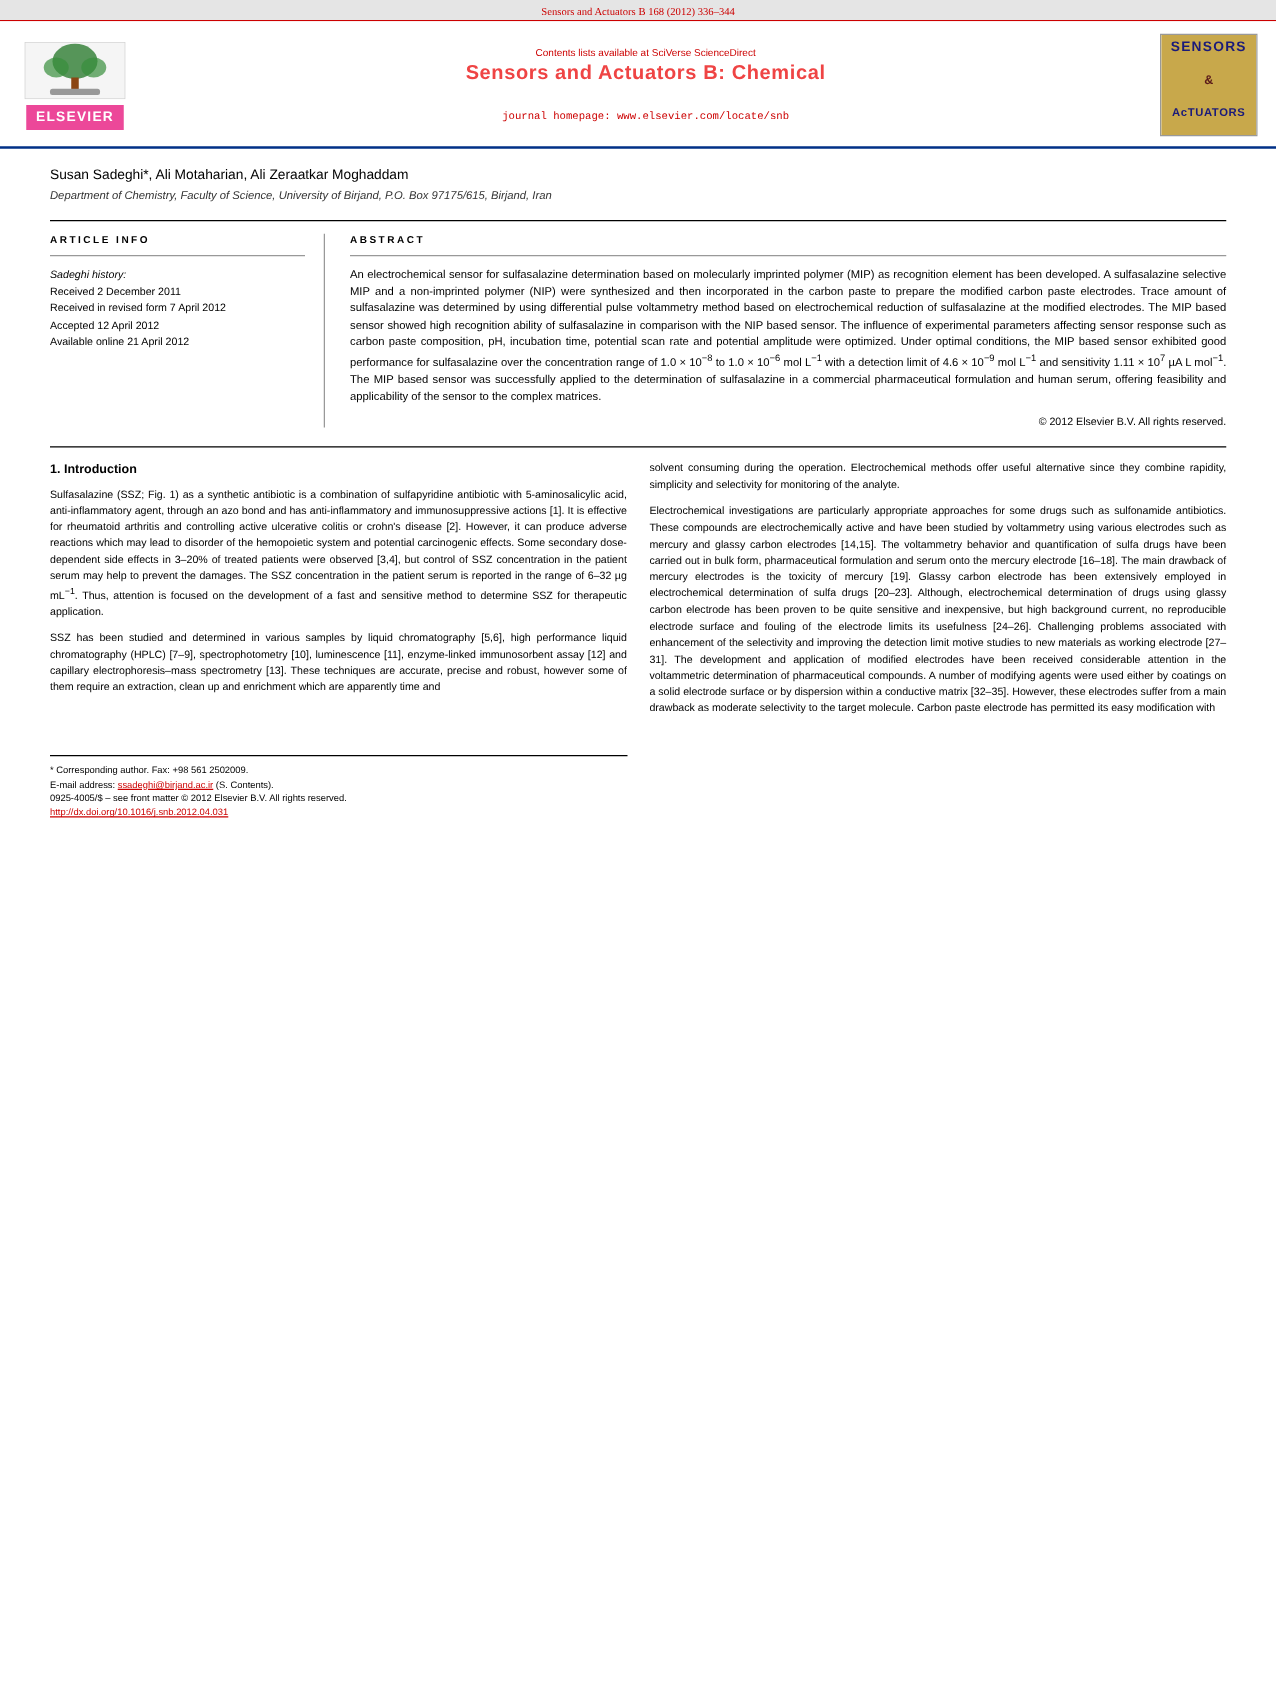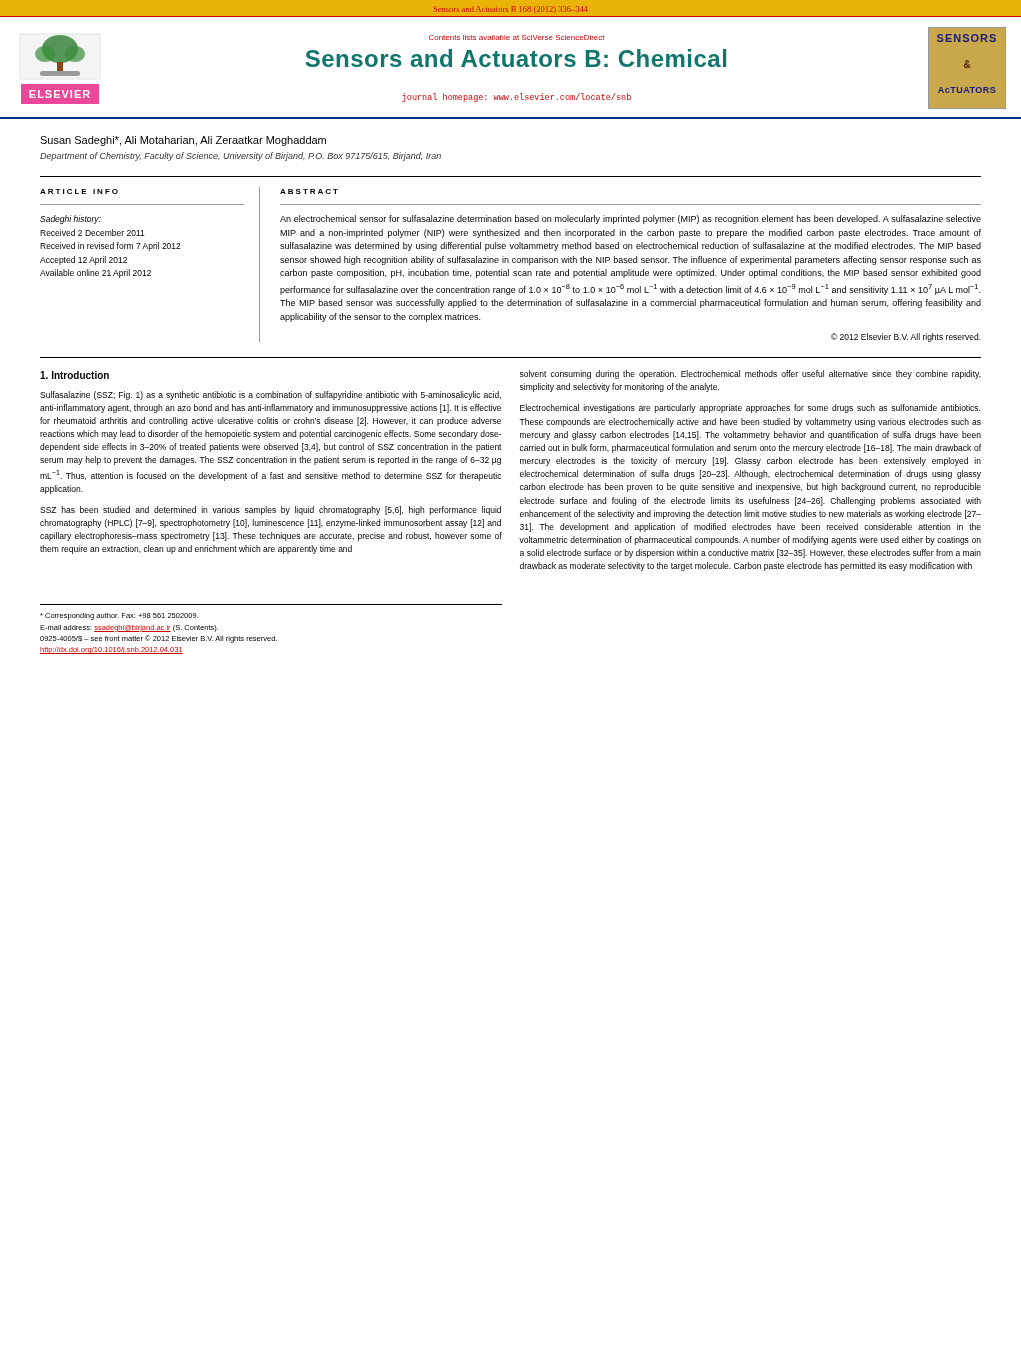--- a/index.html
+++ b/index.html
@@ -7,21 +7,21 @@
       font-family: "Times New Roman", Times, serif;
       font-size: 10px;
       background: #fff;
       width: 1021px;
       min-height: 1351px;
       color: #000;
     }
 
     
     .top-bar {
-      background: #eab308;
+      background: #e5e5e5;
       text-align: center;
       font-size: 8.5px;
       color: #c00;
       padding: 4px 0 2px 0;
       border-bottom: 1px solid #c00;
     }
 
     
     .journal-header {
       display: flex;
@@ -48,23 +48,23 @@
     .sciverse-link {
       font-size: 8px;
       color: #666;
       margin-bottom: 3px;
       font-family: Arial, sans-serif;
     }
     .sciverse-link span {
       color: #c00;
     }
     .journal-title-main {
-      font-size: 24px;
-      font-weight: bold;
-      color: #0f766e;
+      font-size: 16px;
+      font-weight: bold;
+      color: #ef4444;
       font-family: Arial, sans-serif;
       letter-spacing: 0.5px;
     }
     .journal-homepage {
       font-size: 8.5px;
       color: #666;
       font-family: Liberation Mono, monospace;
       margin-top: 20px;
     }
     .journal-homepage span {

